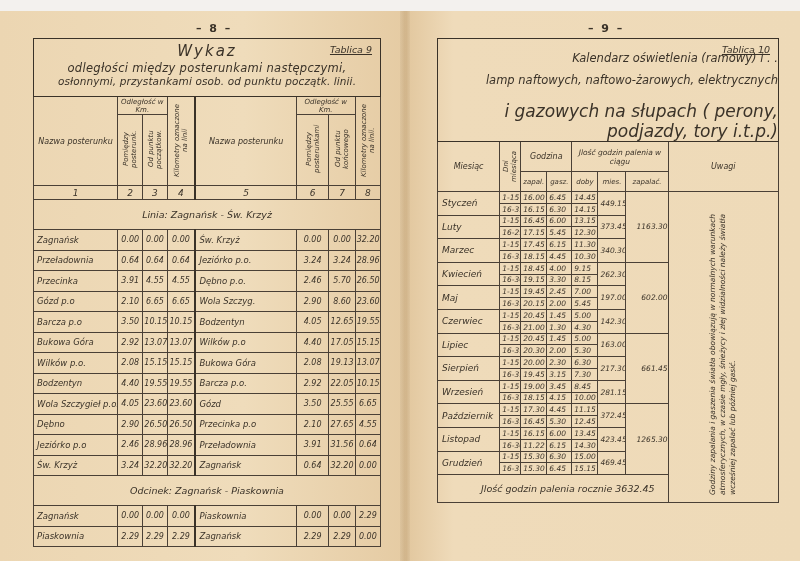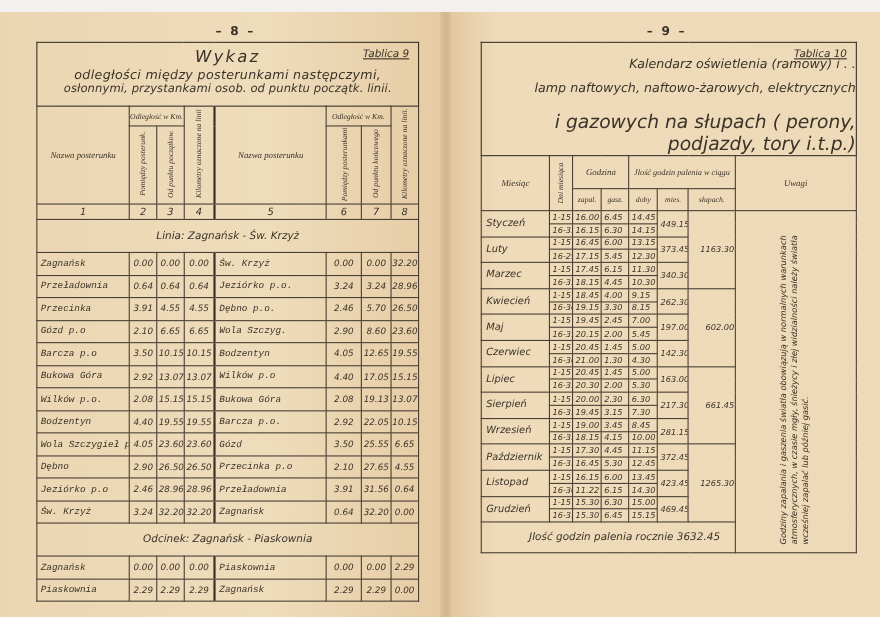--- a/index.html
+++ b/index.html
@@ -24,25 +24,25 @@
   table { border-collapse: collapse; position: absolute; table-layout: fixed; }
   td, th { border: 1px solid #4a4036; font-weight: normal; overflow: hidden; white-space: nowrap; }
 
   
   .tleft { left: 33px; top: 38px; width: 348px; }
   .tleft .titlecell { height: 58px; position: relative; border: 1.5px solid #3a3228; text-align: center; vertical-align: top; white-space: normal; }
   .tleft .t-main { font-size: 15px; letter-spacing: 2px; margin-top: 3px; display: block; }
   .tleft .t-sub1 { font-size: 11.5px; display: block; margin-top: 1px; letter-spacing: 0.3px; }
   .tleft .t-sub2 { font-size: 10.5px; display: block; letter-spacing: 0.1px; }
   .tablica { position: absolute; right: 8px; top: 5px; font-size: 9.5px; text-decoration: underline; }
-  .hdr { font-size: 8px; text-align: center; vertical-align: middle; font-family: Liberation Serif, serif; }
+  .hdr { font-size: 8px; text-align: center; vertical-align: middle; }
   .vert { writing-mode: vertical-rl; transform: rotate(180deg); font-size: 7px; line-height: 8px; white-space: normal; display: inline-block; height: 68px; text-align: center; }
   .colnum { font-size: 9px; text-align: center; height: 14px; }
   .section { text-align: center; font-size: 9.5px; height: 30px; }
-  .tleft td.name { font-size: 8.5px; padding-left: 3px; height: 20.5px; font-family: Liberation Mono, monospace; }
+  .tleft td.name { font-size: 8.5px; padding-left: 3px; height: 20.5px; }
   .tleft td.num { font-size: 8px; text-align: center; padding: 0 1px; }
   .thick-r { border-right: 2.5px solid #3a3228 !important; }
 
   
   .tright { left: 437px; top: 38px; width: 342px; }
   .tright .titlecell { height: 86px; position: relative; border: 1.5px solid #3a3228; text-align: right; vertical-align: top; white-space: normal; padding-left: 6px; }
   .tright .t-main { font-size: 11.5px; display: block; margin: 12px 0 0 38px; }
   .tright .t-sub1 { font-size: 11.5px; display: block; margin-top: 8px; font-style: italic; }
   .tright .t-sub2 { font-size: 17px; display: block; margin-top: 14px; }
   .tright .hdr { font-size: 8px; }
@@ -284,21 +284,21 @@
     <td rowspan="2" class="hdr"><span class="vert" style="height:44px">Dni miesiąca</span></td>
     <td colspan="2" class="hdr">Godzina</td>
     <td colspan="3" class="hdr" style="white-space:normal;font-size:7.5px;line-height:9px">Jlość godzin palenia w ciągu</td>
     <td rowspan="2" class="hdr" style="border-right-width:1.5px">Uwagi</td>
   </tr>
   <tr>
     <td class="hdr" style="font-size:7px;height:20px">zapal.</td>
     <td class="hdr" style="font-size:7px">gasz.</td>
     <td class="hdr" style="font-size:7px">doby</td>
     <td class="hdr" style="font-size:7px">mies.</td>
-    <td class="hdr" style="font-size:7px">słupach.</td>
+    <td class="hdr" style="font-size:7px">zapalać.</td>
   </tr>
   </tbody>
     <tbody id="right-months">
       <tr>
         <td rowspan="2" class="month">Styczeń</td>
         <td class="cell">1-15</td>
         <td class="cell">16.00</td>
         <td class="cell">6.45</td>
         <td class="cell">14.45</td>
         <td rowspan="2" class="tot">449.15</td>

